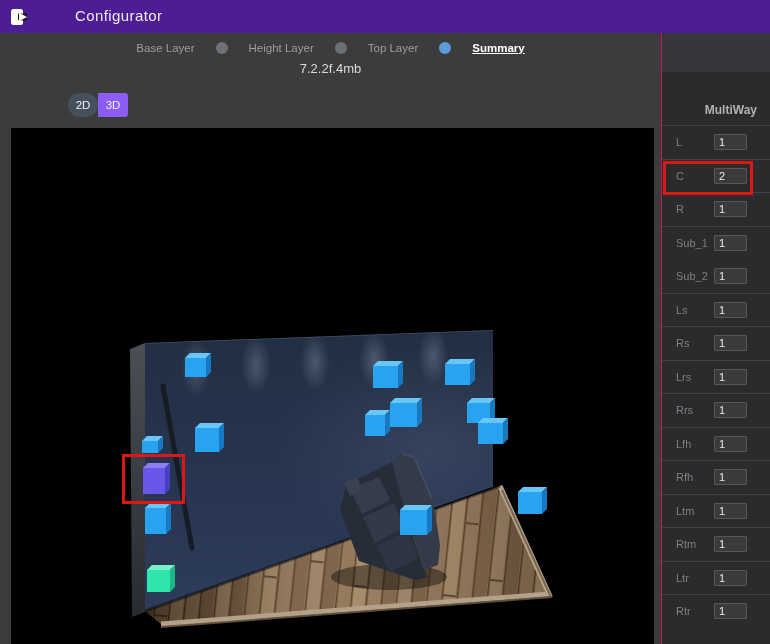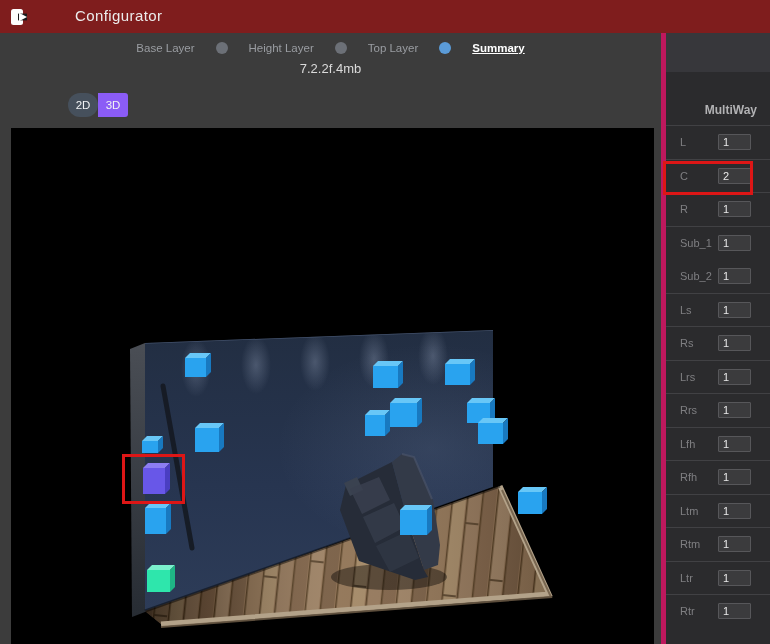--- a/index.html
+++ b/index.html
@@ -1,20 +1,20 @@
 <!DOCTYPE html>
 <html><head>
 <meta charset="utf-8">
 <style>
   html,body{margin:0;padding:0;background:#202020;}
   .app{position:relative;width:770px;height:644px;overflow:hidden;background:#3c3c3c;
        font-family:"Liberation Sans",sans-serif;-webkit-font-smoothing:antialiased;}
 
   
-  .topbar{position:absolute;left:0;top:0;width:770px;height:33px;background:#7f1d1d;}
+  .topbar{position:absolute;left:0;top:0;width:770px;height:33px;background:#4c1d95;}
   .logo{position:absolute;left:10px;top:7px;width:19px;height:20px;}
   .app-title{position:absolute;left:75px;top:7px;font-size:15px;font-weight:400;
              color:#ececec;letter-spacing:.4px;}
 
   
   .stepper{position:absolute;left:0;top:42px;width:661px;display:flex;justify-content:center;
            align-items:center;gap:21px;}
   .step-label{font-size:11.5px;color:#9a9da2;}
   .step-label.active{color:#ffffff;font-weight:bold;text-decoration:underline;}
   .step-dot{width:12px;height:12px;border-radius:50%;display:inline-block;}
@@ -26,21 +26,21 @@
   .toggle-btn{width:30px;height:24px;display:flex;align-items:center;justify-content:center;
               font-size:11.5px;color:#f0f2f4;background:#8b5cf6;cursor:pointer;}
   .toggle-btn.selected{background:#46505c;border-radius:12px;}
 
   
   .canvas{position:absolute;left:11px;top:128px;width:643px;height:516px;background:#000;}
   .canvas svg{display:block;}
 
   
   .sidebar{position:absolute;left:661px;top:33px;width:109px;height:611px;background:#2b2b2d;
-           border-left:5px solid #be185d;box-sizing:border-box;}
+           border-left:1px solid #be185d;box-sizing:border-box;}
   .sidebar-topblock{height:39px;background:#37373b;}
   .sidebar-header{height:53px;position:relative;}
   .sidebar-title{position:absolute;right:13px;top:31px;font-size:12px;font-weight:bold;color:#b2b2b4;}
   .srow{height:33.5px;box-sizing:border-box;position:relative;display:flex;align-items:center;}
   .srow.sep{border-top:1px solid #414144;}
   .srow-label{margin-left:14px;font-size:11px;color:#7f7f82;}
   .srow-input{position:absolute;left:52px;top:50%;transform:translateY(-50%);width:25px;height:14px;
               background:#3b3b3d;border:1px solid #57575a;border-radius:1px;color:#e8e8e8;
               font-size:11px;font-family:"Liberation Sans",sans-serif;padding:0 2px 0 4px;outline:none;}
 

